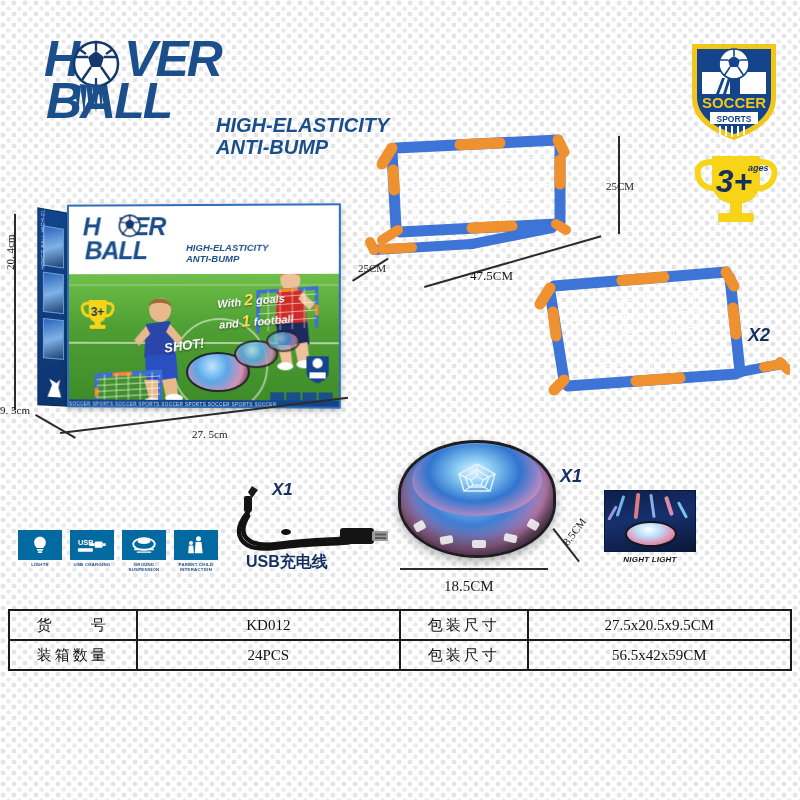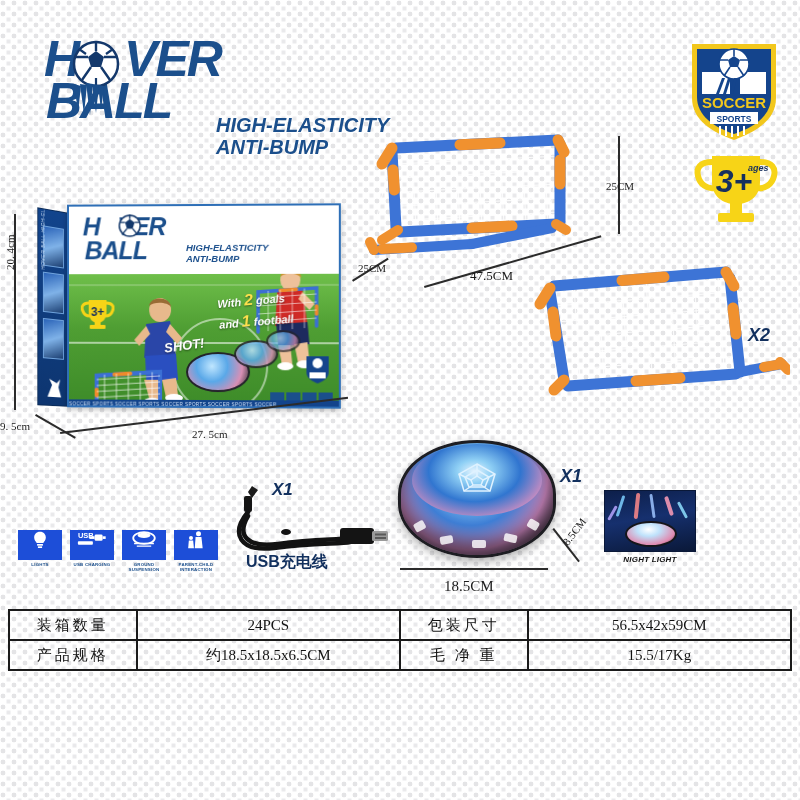--- a/index.html
+++ b/index.html
@@ -89,21 +89,21 @@
   .box-icons { position:absolute; right: 6px; bottom: 4px; display:flex; gap:2px; }
   .box-icons i { width:14px; height:14px; background:#1b4f8c; display:block; }
   .box-footer-strip { position:absolute; left:0; bottom:0; width:100%; height:10px;
     background: #12448c; overflow:hidden; color:#cfe2f7; font-size:4.6px;
     letter-spacing:.4px; white-space:nowrap; padding-top:2px;}
 
   
   .dim { position:absolute; color:#1a1a1a; font-size: 11px; font-weight:400;
     font-family:"Liberation Serif", serif; }
   .dim-v-204 { left: 4px; top: 270px; transform: rotate(-90deg); transform-origin: left top; }
-  .dim-95 { left: 0px; top: 404px; font-size:11px;margin-top:16px; }
+  .dim-95 { left: 0px; top: 404px; font-size:11px; }
   .dim-275 { left: 192px; top: 428px; }
   .leader { position:absolute; background:#2b2b2b; }
 
   
   .goal1 { position:absolute; left: 352px; top: 118px; width: 250px; height: 150px; }
   .goal2 { position:absolute; left: 518px; top: 248px; width: 272px; height: 160px; }
   .x2-label { position:absolute; left: 748px; top: 325px; color:#12305e;
     font-weight:900; font-size:18px; font-style:italic;}
   .dim-25cm-r { position:absolute; left: 606px; top: 180px; font-size:11px;
     font-family:"Liberation Serif", serif; color:#1a1a1a;}
@@ -136,22 +136,22 @@
   
   .usb-area { position:absolute; left: 222px; top: 482px; width: 170px; height: 100px; }
   .usb-x1 { position:absolute; left: 272px; top: 480px; color:#12305e;
      font-weight:900; font-size:17px; font-style:italic; }
   .usb-label { position:absolute; left: 246px; top: 552px; color:#12305e;
      font-weight:900; font-size:16px; font-family:"Liberation Sans", sans-serif;}
 
   
   .features { position:absolute; left: 18px; top: 530px; display:flex; gap: 8px; }
   .feat { width: 44px; }
-  .feat-sq { width: 44px; height: 30px; background:#1d4ed8; position:relative;
-     display:flex; align-items:flex-start; justify-content:center; }
+  .feat-sq { width: 44px; height: 30px; background:#0369a1; position:relative;
+     display:flex; align-items:center; justify-content:center; }
   .feat-cap { margin-top: 3px; text-align:center; color:#1b4f8c;
      font-size: 4.4px; font-weight:700; letter-spacing:.2px; line-height:1.1; }
 
   
   .nl-wrap { position:absolute; left: 604px; top: 490px; display:flex; gap: 20px; }
   .nl-card { width: 92px; }
   .nl-img { width: 92px; height: 62px; position:relative; overflow:hidden;
      background: linear-gradient(170deg,#0d1f4a 0%, #16306e 45%, #0a1838 100%);
      border:1px solid #0a1838; }
   .nl-cap { margin-top:3px; text-align:center; color:#111; font-weight:900;
@@ -524,27 +524,27 @@
         <div class="ray" style="left:6px;top:14px;width:3px;height:16px;background:#b6a6ff;transform:rotate(30deg)"></div>
         <div class="nl-disc"></div>
       </div>
       <div class="nl-cap">NIGHT LIGHT</div>
     </div>
   </div>
 
   <table class="spec-table">
     <tbody>
       <tr>
+        <td class="lbl">货　　号</td>
+        <td class="val">KD012</td>
+        <td class="lbl2">包装尺寸</td>
+        <td class="val">27.5x20.5x9.5CM</td>
+      </tr>
+      <tr>
         <td class="lbl">装箱数量</td>
         <td class="val">24PCS</td>
         <td class="lbl2">包装尺寸</td>
         <td class="val">56.5x42x59CM</td>
       </tr>
-      <tr>
-        <td class="lbl">产品规格</td>
-        <td class="val">约18.5x18.5x6.5CM</td>
-        <td class="lbl2">毛 净 重</td>
-        <td class="val">15.5/17Kg</td>
-      </tr>
     </tbody>
   </table>
 
 </div>
 
 </body></html>

